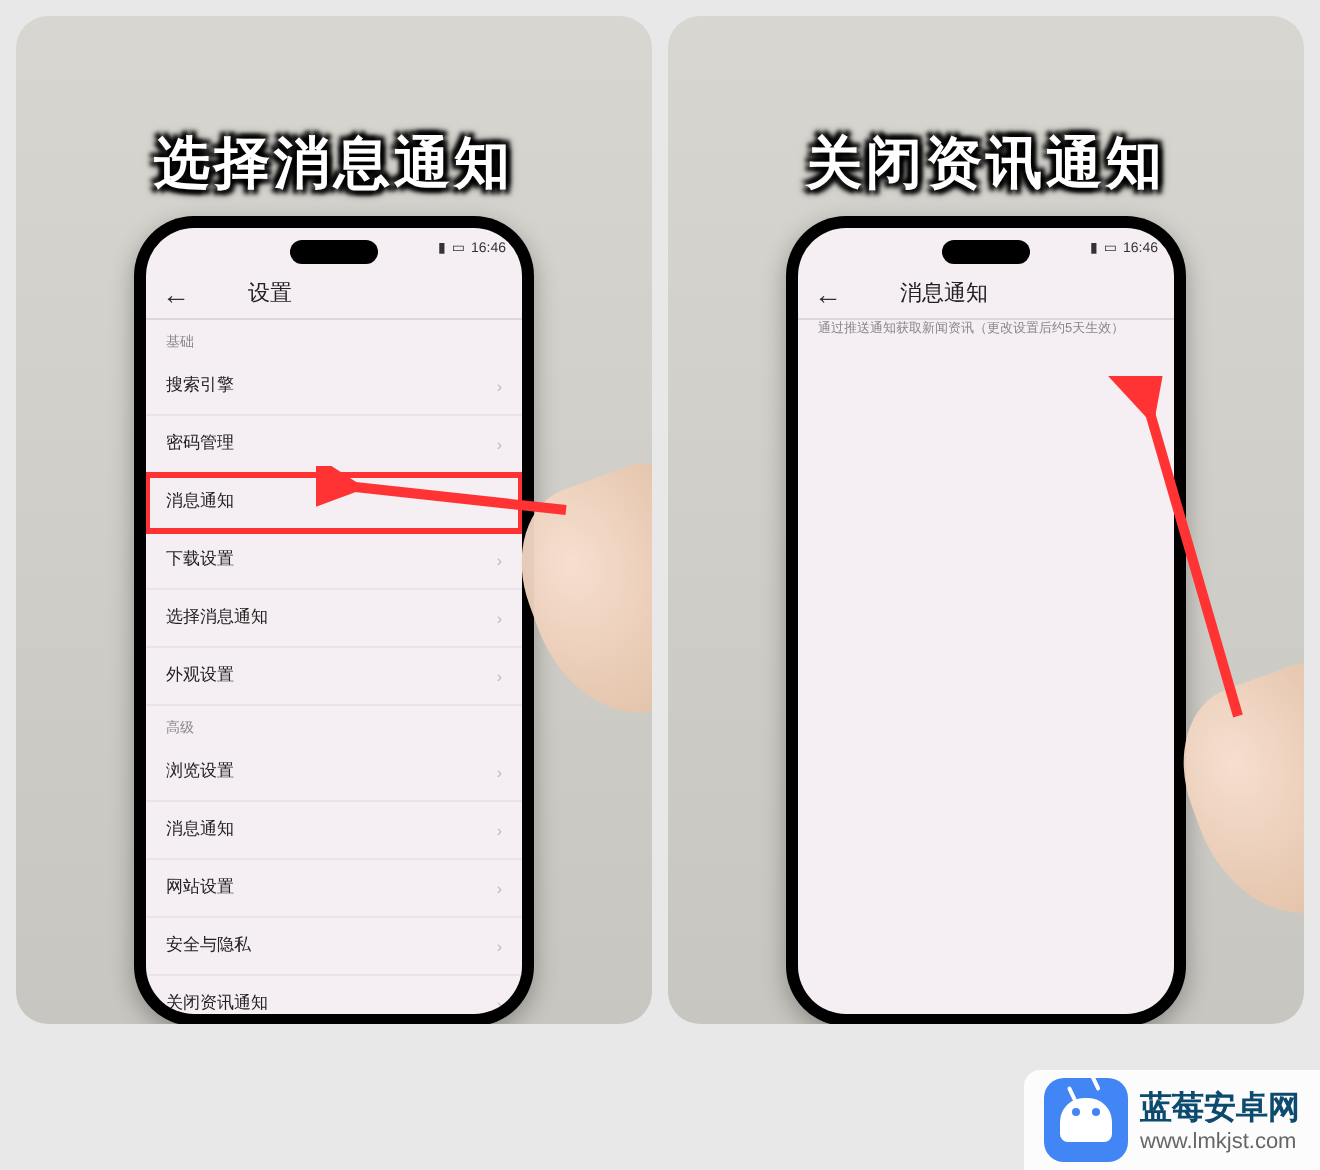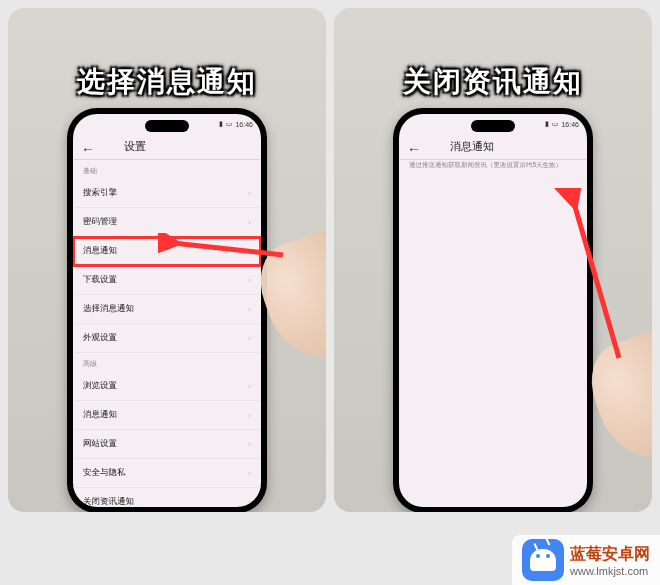--- a/index.html
+++ b/index.html
@@ -224,21 +224,21 @@
       transform: rotate(-25deg);
       box-shadow: 13px 0 0 #fff;
     }
     .wm-text {
       display: flex;
       flex-direction: column;
     }
     .wm-title {
       font-size: 16px;
       font-weight: bold;
-      color: #c2410c;
+      color: #0c4a6e;
     }
     .wm-url {
       font-size: 11px;
       color: #666;
     }
     .back-arrow {
       font-size: 14px;
       color: #333;
     }
   </style>

